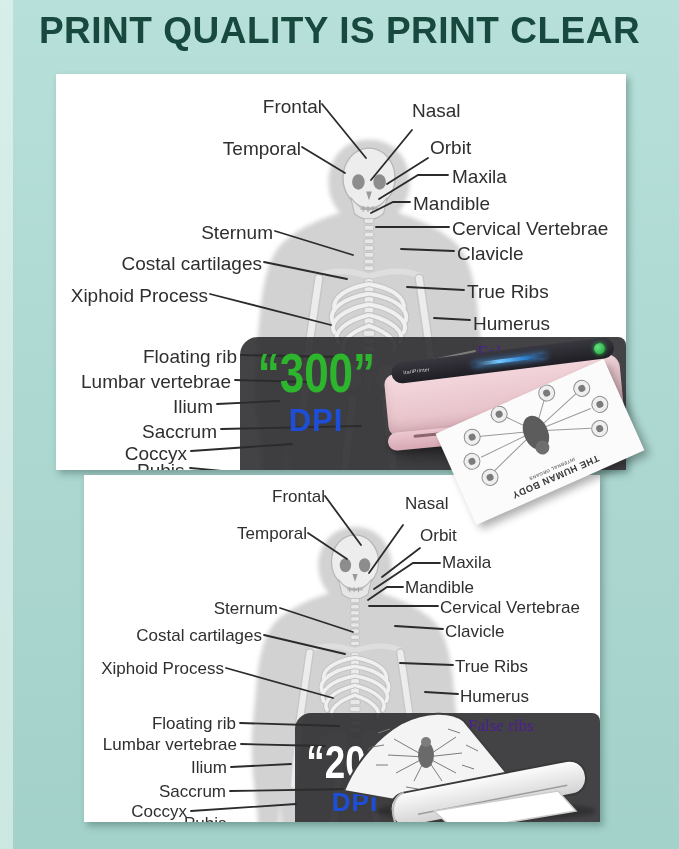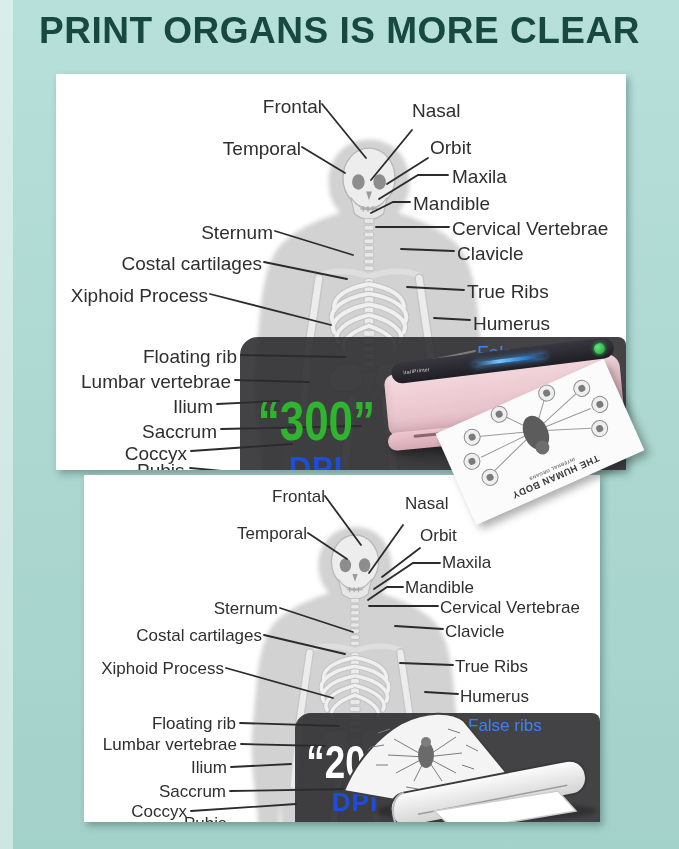--- a/index.html
+++ b/index.html
@@ -14,30 +14,30 @@
     position:absolute;left:0;top:10px;width:679px;text-align:center;
     font-size:37px;font-weight:800;letter-spacing:.5px;color:#17493f;white-space:nowrap;
   }
   .panel{position:absolute;background:#ffffff;overflow:hidden;
     box-shadow:3px 4px 7px rgba(25,60,54,.35);}
   .panel1{left:56px;top:74px;width:570px;height:396px;}
   .panel2{left:84px;top:475px;width:516px;height:347px;}
   .lbl{position:absolute;color:#2f2f2f;white-space:nowrap;z-index:6;}
   .panel1 .lbl{font-size:19px;}
   .panel2 .lbl{font-size:17px;}
-  .lbl.dim{color:#3b82f6;z-index:4;}
+  .lbl.dim{color:#4c1d95;z-index:4;font-family:Liberation Serif, serif;}
   .lines{position:absolute;left:0;top:0;z-index:5;pointer-events:none;}
   .lines path{fill:none;stroke:#2b2b2b;stroke-width:1.8;stroke-linecap:round;}
   .lines path.dim{stroke:#7d7d7d;}
   .skel{position:absolute;z-index:1;}
   .overlay{position:absolute;z-index:3;background:rgba(44,44,47,.89);}
   .overlay1{left:184px;top:263px;width:386px;height:133px;border-radius:18px 8px 0 0;}
   .overlay2{left:211px;top:238px;width:305px;height:109px;border-radius:16px 8px 0 0;}
   .dpi{position:absolute;z-index:7;width:200px;text-align:center;line-height:1;}
-  .dpi1{left:160px;top:272px;margin-top:48px;}
+  .dpi1{left:160px;top:272px;}
   .dpi2{left:171px;top:264px;}
   .dpi-val{display:inline-block;font-weight:800;transform:scaleX(.8);transform-origin:50% 50%;}
   .dpi1 .dpi-val{font-size:55px;color:#2db52d;}
   .dpi2 .dpi-val{font-size:46px;color:#ffffff;}
   .dpi-unit{display:block;font-weight:800;color:#1d4ed8;letter-spacing:1px;margin-top:4px;}
   .dpi1 .dpi-unit{font-size:31px;}
   .dpi2 .dpi-unit{font-size:26px;}
   
   .printer1{position:absolute;left:328px;top:256px;width:240px;height:130px;z-index:8;
     transform:rotate(-5.5deg);}
@@ -152,21 +152,21 @@
       <g stroke="#ececec" stroke-width="8" stroke-linecap="round">
           <path d="M133,286 L122,382"></path>
           <path d="M167,286 L178,382"></path>
           <path d="M121,392 L117,456"></path>
           <path d="M179,392 L183,456"></path>
         </g>
     </symbol>
   </defs>
 </svg>
 
-<div class="title">PRINT ORGANS IS MORE CLEAR</div>
+<div class="title">PRINT QUALITY IS PRINT CLEAR</div>
 
 <section class="panel panel1">
   <svg class="skel" style="left:168px;top:50px;width:290px;height:444px">
       <use href="#skel"></use>
     </svg>
 
   <span class="lbl dim" style="left:421px;top:268px">False ribs</span>
   <span class="lbl dim" style="left:477px;top:372px">Carpals</span>
 
   <div class="overlay overlay1"></div>

